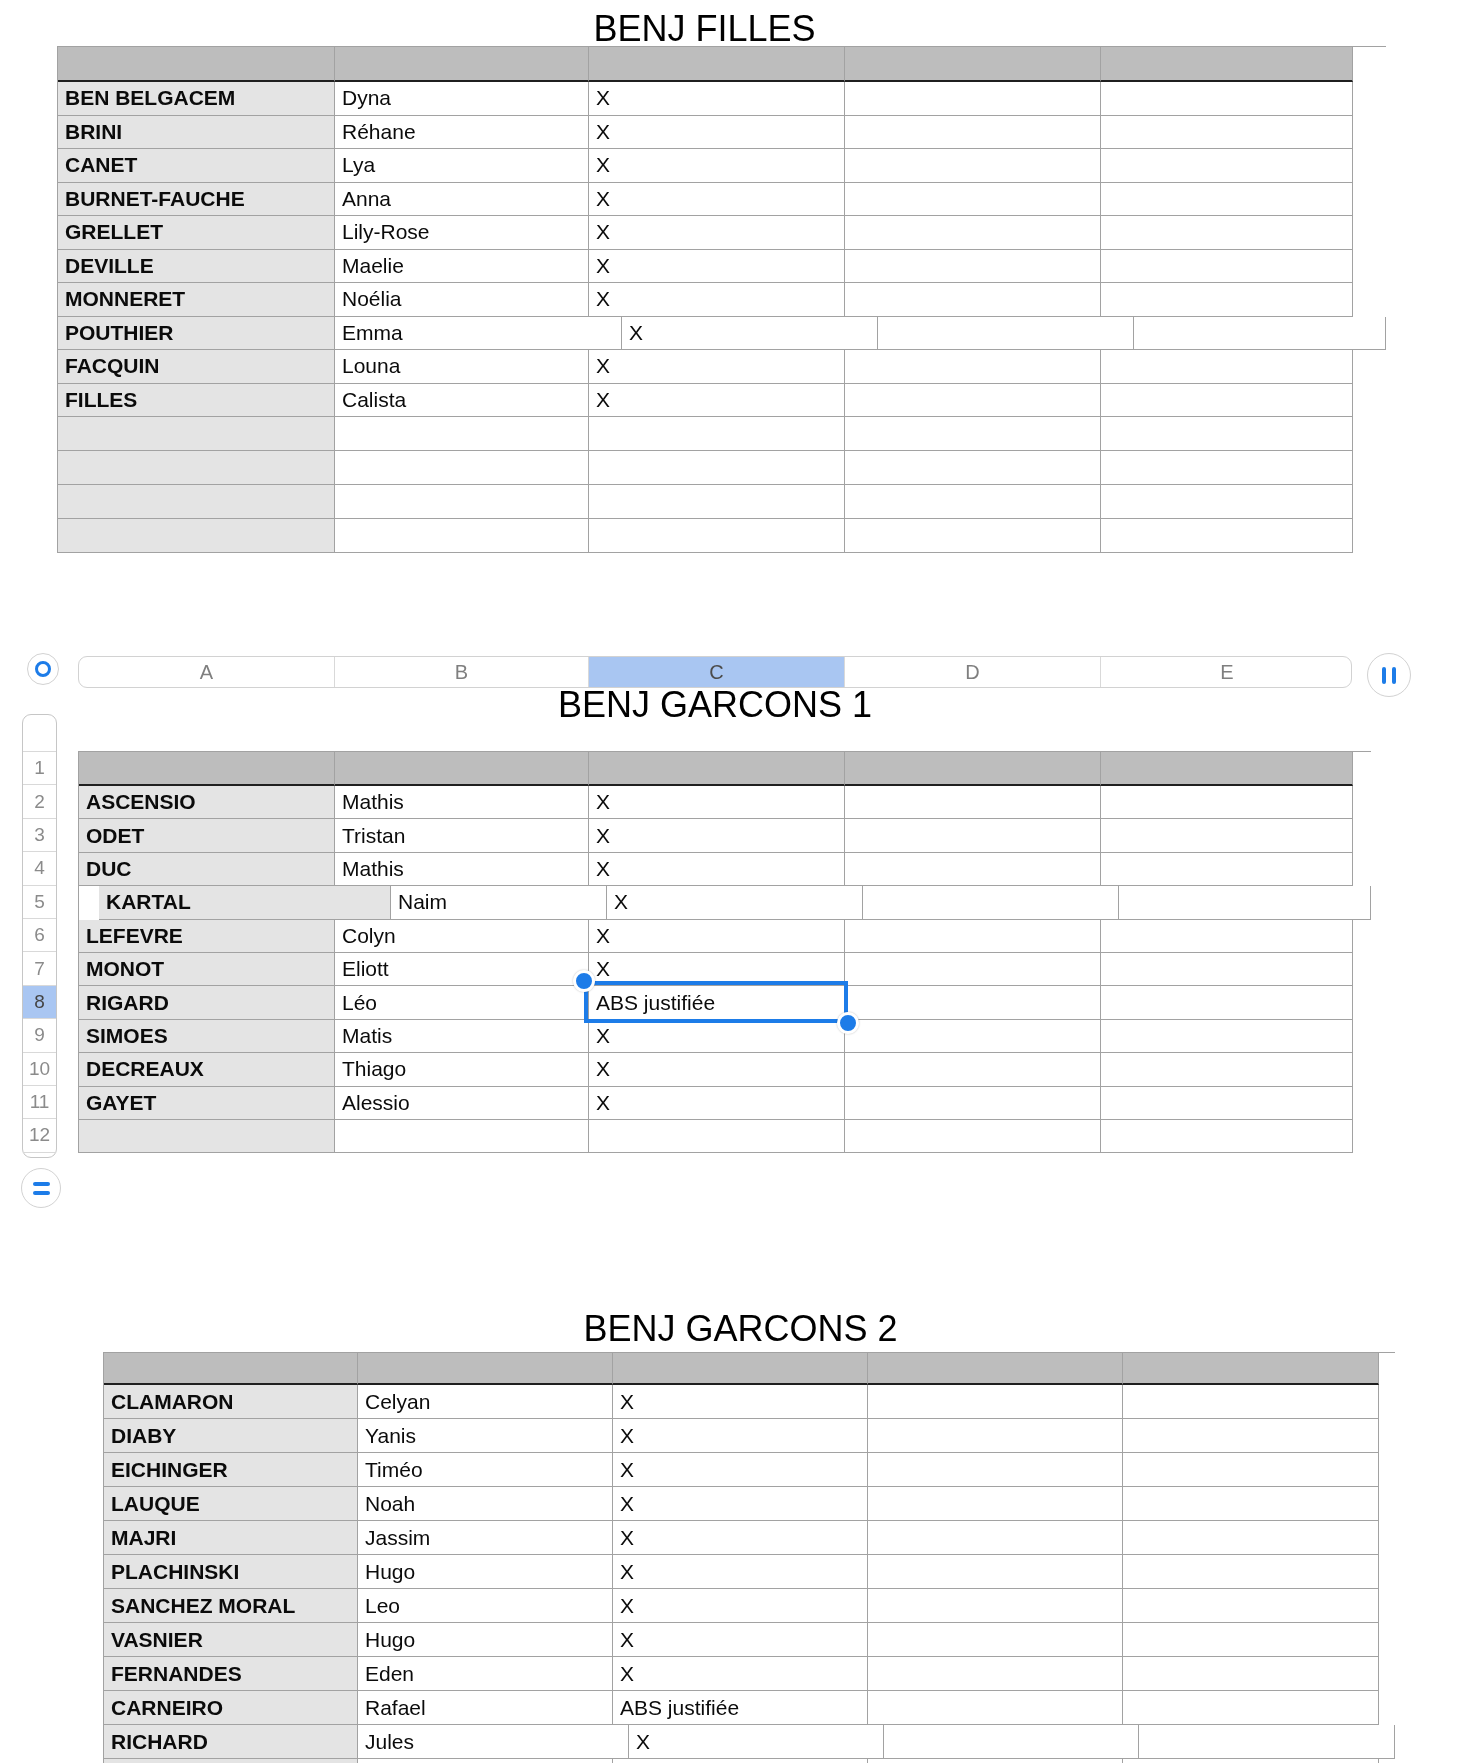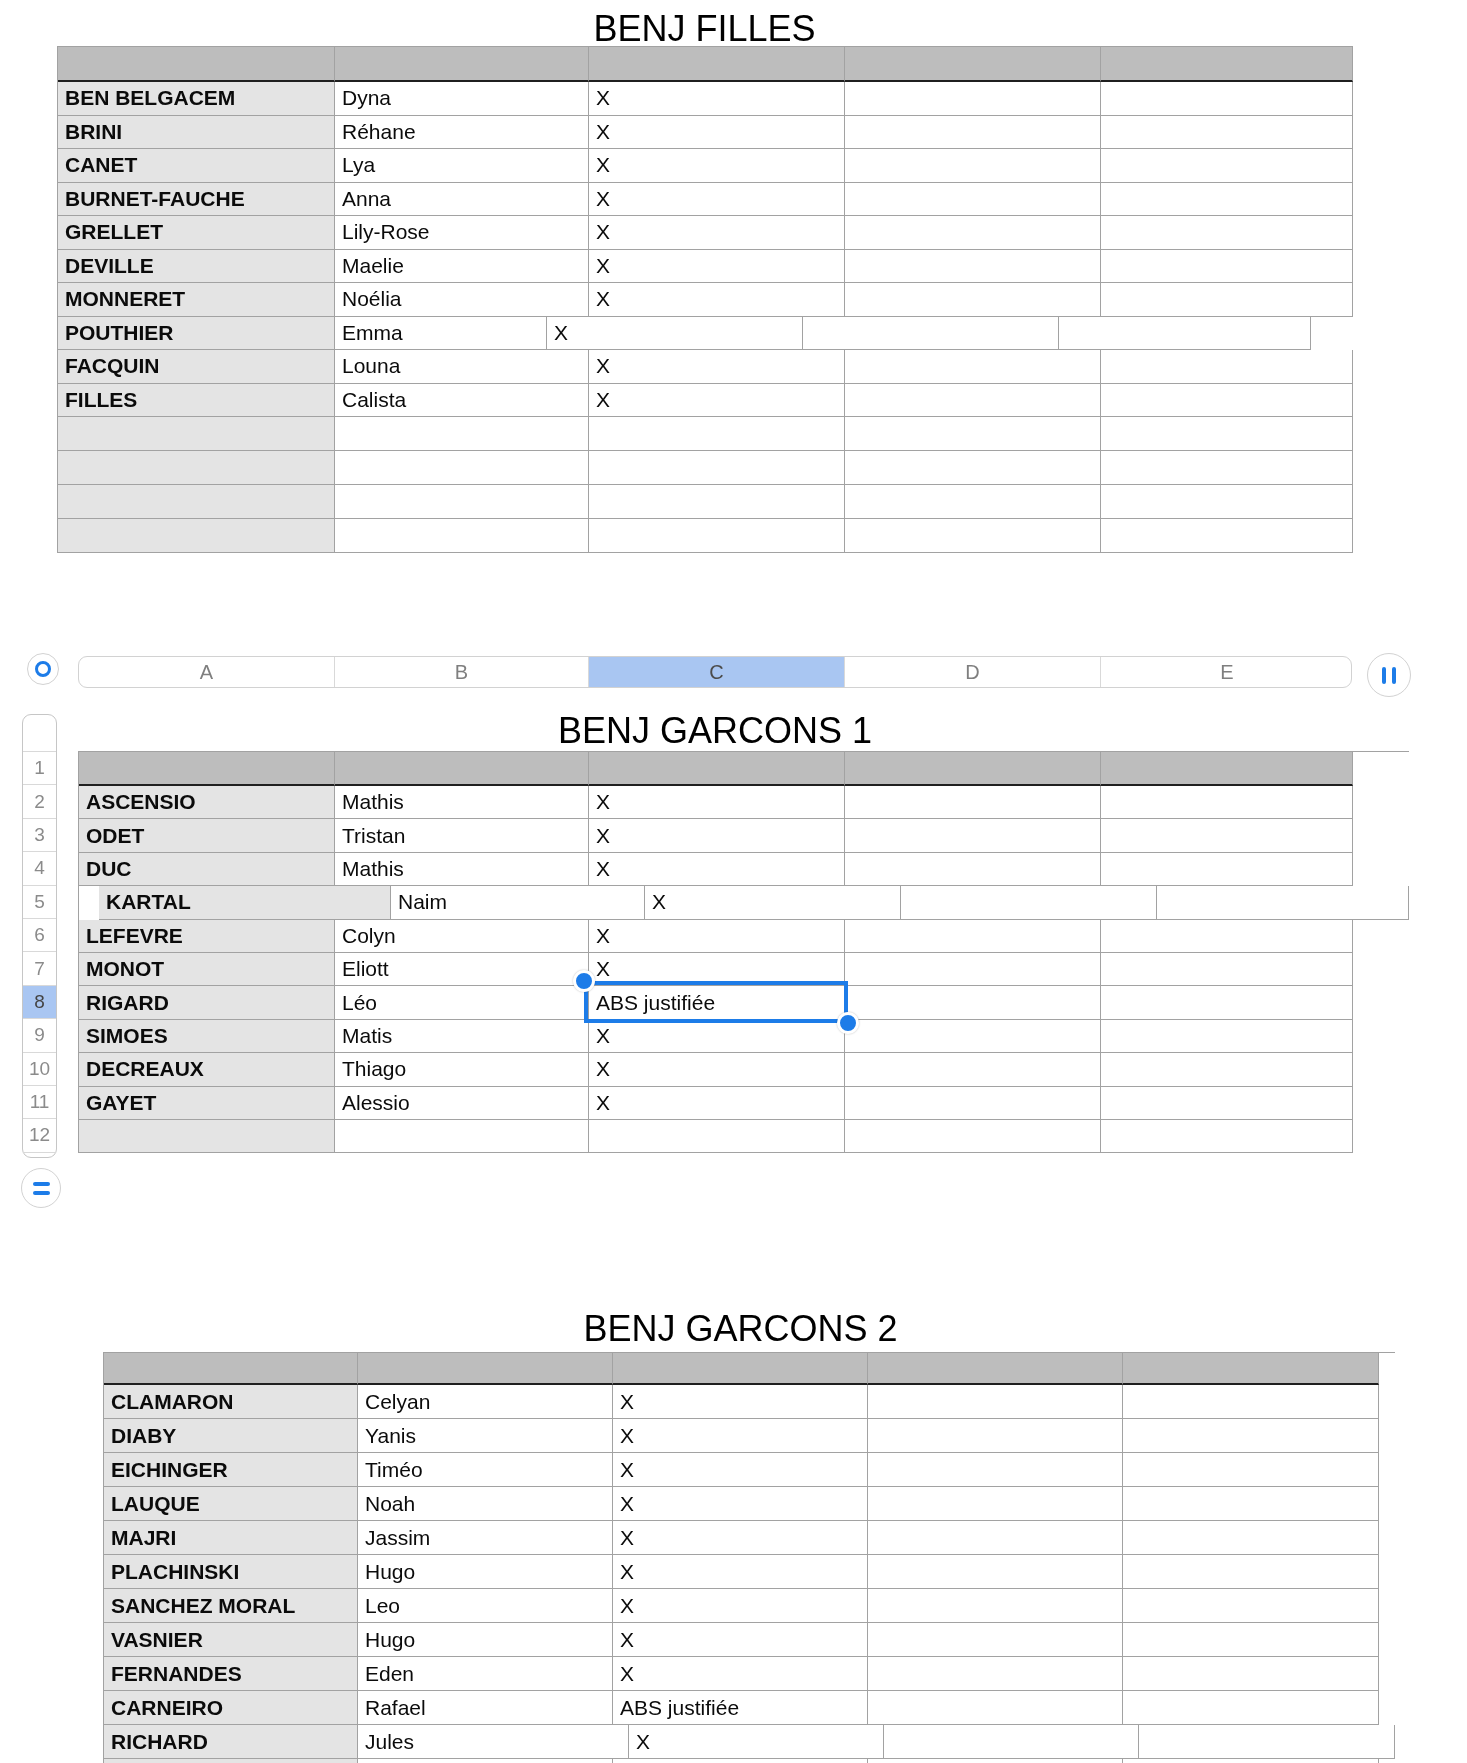--- a/index.html
+++ b/index.html
@@ -66,21 +66,21 @@
   }
   .handle{
     position:absolute;width:16px;height:16px;background:var(--blue);
     border:3px solid #fff;border-radius:50%;z-index:7;box-shadow:0 0 2px rgba(0,0,0,.25);
   }
 </style>
 </head>
 <body>
 
 <div class="tbl-title" style="left:57px;top:8px;width:1295px;">BENJ FILLES</div>
-<div class="tbl-title" style="left:78px;top:710px;width:1274px;">BENJ GARCONS 1</div>
+<div class="tbl-title" style="left:78px;top:684px;width:1274px;">BENJ GARCONS 1</div>
 <div class="tbl-title" style="left:103px;top:1308px;width:1275px;">BENJ GARCONS 2</div>
 
 <div class="grid" id="t0" style="left:57px;top:46px;">
     <div class="row hdr" style="height: 35px;">
       <div class="cell name" style="width: 277px;"></div>
       <div class="cell" style="width: 254px;"></div>
       <div class="cell" style="width: 256px;"></div>
       <div class="cell" style="width: 256px;"></div>
       <div class="cell" style="width: 252px;"></div>
     </div>
@@ -128,21 +128,21 @@
     </div>
     <div class="row" style="height: 33.5px;">
       <div class="cell name" style="width: 277px;">MONNERET</div>
       <div class="cell" style="width: 254px;">Noélia</div>
       <div class="cell" style="width: 256px;">X</div>
       <div class="cell" style="width: 256px;"></div>
       <div class="cell" style="width: 252px;"></div>
     </div>
     <div class="row" style="height: 33.5px;">
       <div class="cell name" style="width: 277px;">POUTHIER</div>
-      <div class="cell" style="width: 212px;">Emma</div>
+      <div class="cell" style="width: 287px;">Emma</div>
       <div class="cell" style="width: 256px;">X</div>
       <div class="cell" style="width: 256px;"></div>
       <div class="cell" style="width: 252px;"></div>
     </div>
     <div class="row" style="height: 33.5px;">
       <div class="cell name" style="width: 277px;">FACQUIN</div>
       <div class="cell" style="width: 254px;">Louna</div>
       <div class="cell" style="width: 256px;">X</div>
       <div class="cell" style="width: 256px;"></div>
       <div class="cell" style="width: 252px;"></div>
@@ -207,21 +207,21 @@
     </div>
     <div class="row" style="height: 33.4px;">
       <div class="cell name" style="width: 256px;">DUC</div>
       <div class="cell" style="width: 254px;">Mathis</div>
       <div class="cell" style="width: 256px;">X</div>
       <div class="cell" style="width: 256px;"></div>
       <div class="cell" style="width: 252px;"></div>
     </div>
     <div class="row" style="height: 33.4px;">
       <div class="cell name" style="width: 292px; margin-left: 20px;">KARTAL</div>
-      <div class="cell" style="width: 254px;">Naim</div>
+      <div class="cell" style="width: 216px;">Naim</div>
       <div class="cell" style="width: 256px;">X</div>
       <div class="cell" style="width: 256px;"></div>
       <div class="cell" style="width: 252px;"></div>
     </div>
     <div class="row" style="height: 33.4px;">
       <div class="cell name" style="width: 256px;">LEFEVRE</div>
       <div class="cell" style="width: 254px;">Colyn</div>
       <div class="cell" style="width: 256px;">X</div>
       <div class="cell" style="width: 256px;"></div>
       <div class="cell" style="width: 252px;"></div>

